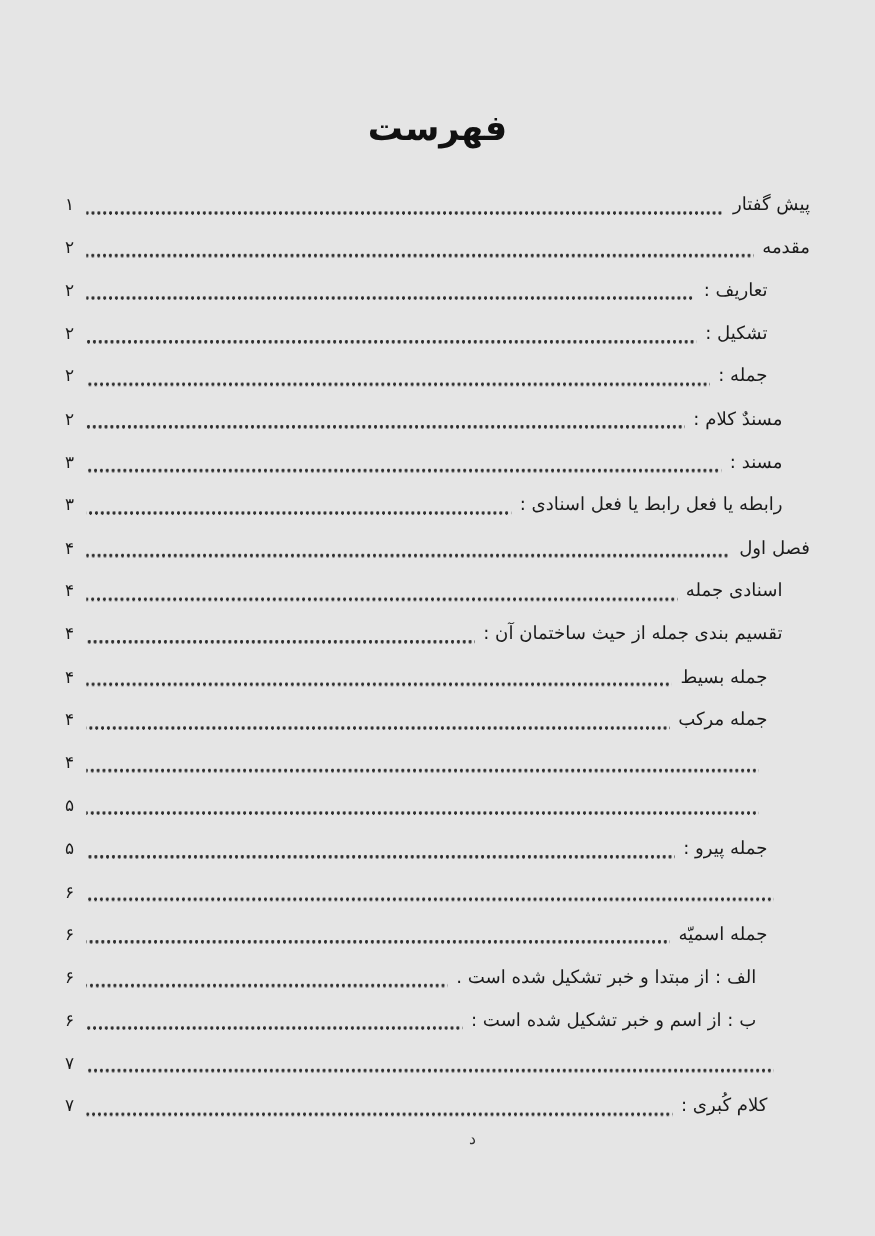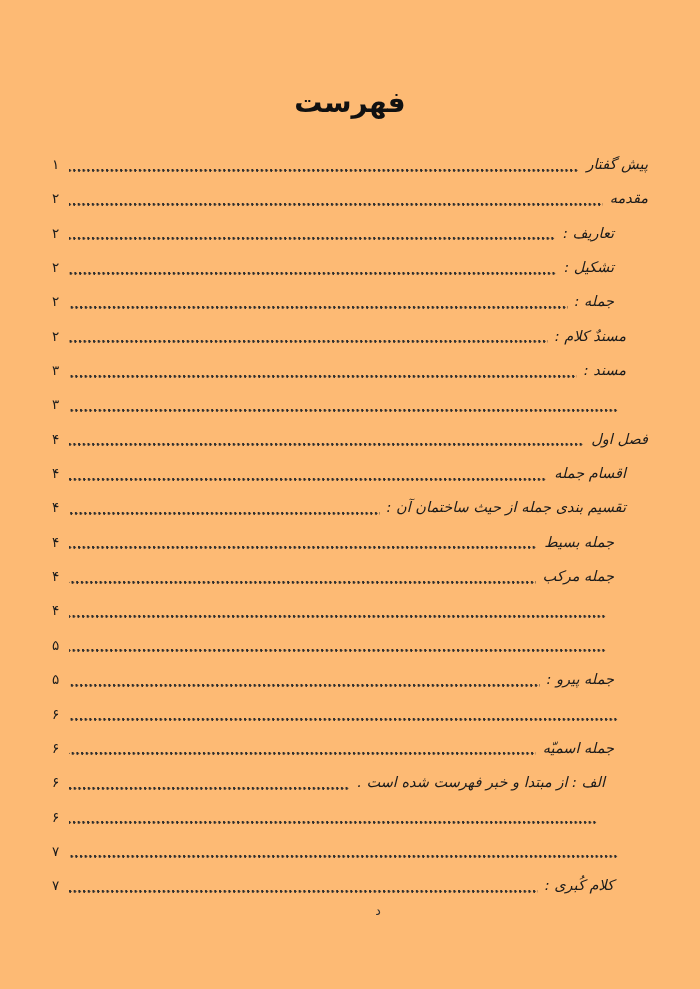--- a/index.html
+++ b/index.html
@@ -4,21 +4,21 @@
 <style>
   html, body {
     margin: 0;
     padding: 0;
     background: #ffffff;
   }
   .page {
     position: relative;
     width: 700px;
     height: 989px;
-    background: #fdba74;
+    background: #e5e5e5;
     font-family: "DejaVu Sans", sans-serif;
     color: #1b1b1b;
     overflow: hidden;
     direction: rtl;
   }
   .title {
     position: absolute;
     top: 86px;
     left: 0;
     right: 0;
@@ -40,21 +40,20 @@
     display: flex;
     direction: rtl;
     align-items: stretch;
     height: 34.35px;
     font-size: 14.5px;
   }
   .row .label {
     white-space: nowrap;
     line-height: 34.35px;
     flex: 0 0 auto;
-    font-style: italic;
   }
   .row .leader {
     flex: 1 1 auto;
     margin: 0 7px 0 5px;
     background-image: radial-gradient(circle at 1.2px 1.2px, #2e2e2e 1.05px, rgba(0,0,0,0) 1.4px);
     background-size: 4.7px 2.6px;
     background-repeat: repeat-x;
     background-position: right 0 top 21.5px;
   }
   .row .pagenum {
@@ -114,30 +113,31 @@
     <span class="label">مسندٌ کلام :</span>
     <span class="leader"></span>
     <span class="pagenum">۲</span>
   </div>
       <div class="row level-1">
     <span class="label">مسند :</span>
     <span class="leader"></span>
     <span class="pagenum">۳</span>
   </div>
       <div class="row level-1">
+    <span class="label">رابطه یا فعل رابط یا فعل اسنادی :</span>
     <span class="leader"></span>
     <span class="pagenum">۳</span>
   </div>
       <div class="row level-0">
     <span class="label">فصل اول</span>
     <span class="leader"></span>
     <span class="pagenum">۴</span>
   </div>
       <div class="row level-1">
-    <span class="label">اقسام جمله</span>
+    <span class="label">اسنادی جمله</span>
     <span class="leader"></span>
     <span class="pagenum">۴</span>
   </div>
       <div class="row level-1">
     <span class="label">تقسیم بندی جمله از حیث ساختمان آن :</span>
     <span class="leader"></span>
     <span class="pagenum">۴</span>
   </div>
       <div class="row level-2">
     <span class="label">جمله بسیط</span>
@@ -165,25 +165,26 @@
       <div class="row level-1">
     <span class="leader"></span>
     <span class="pagenum">۶</span>
   </div>
       <div class="row level-2">
     <span class="label">جمله اسمیّه</span>
     <span class="leader"></span>
     <span class="pagenum">۶</span>
   </div>
       <div class="row level-3">
-    <span class="label">الف : از مبتدا و خبر فهرست شده است .</span>
+    <span class="label">الف : از مبتدا و خبر تشکیل شده است .</span>
     <span class="leader"></span>
     <span class="pagenum">۶</span>
   </div>
       <div class="row level-3">
+    <span class="label">ب : از اسم  و خبر تشکیل شده است :</span>
     <span class="leader"></span>
     <span class="pagenum">۶</span>
   </div>
       <div class="row level-1">
     <span class="leader"></span>
     <span class="pagenum">۷</span>
   </div>
       <div class="row level-2">
     <span class="label">کلام کُبری :</span>
     <span class="leader"></span>

